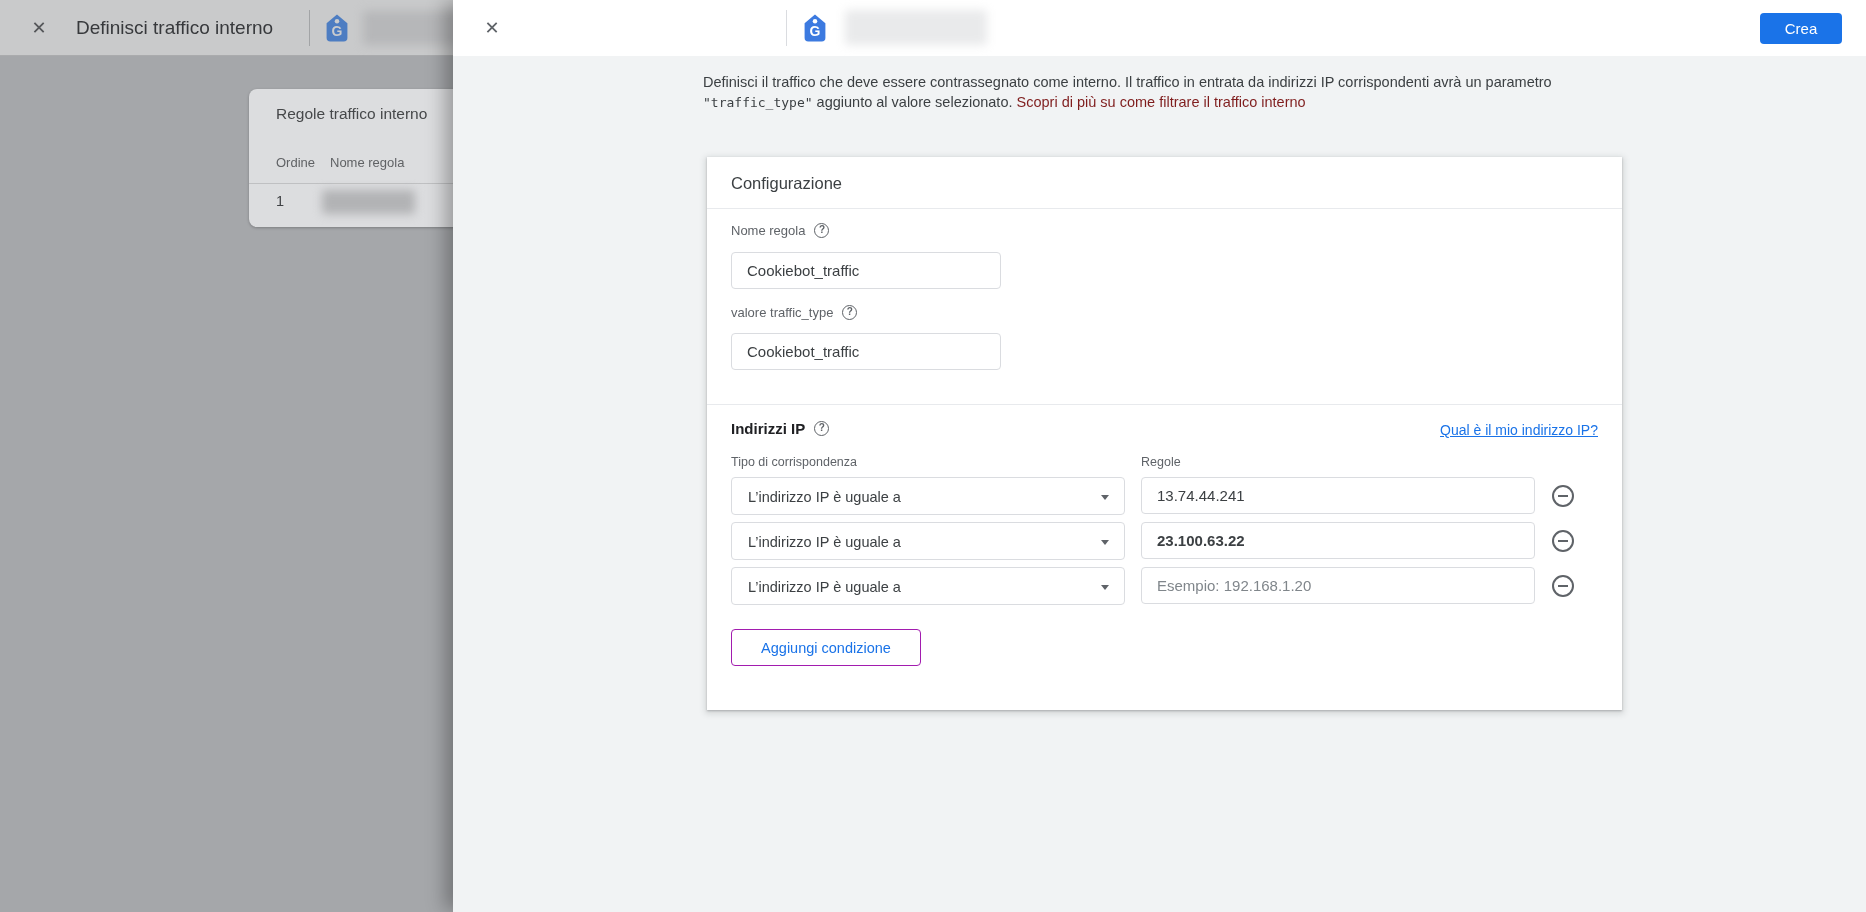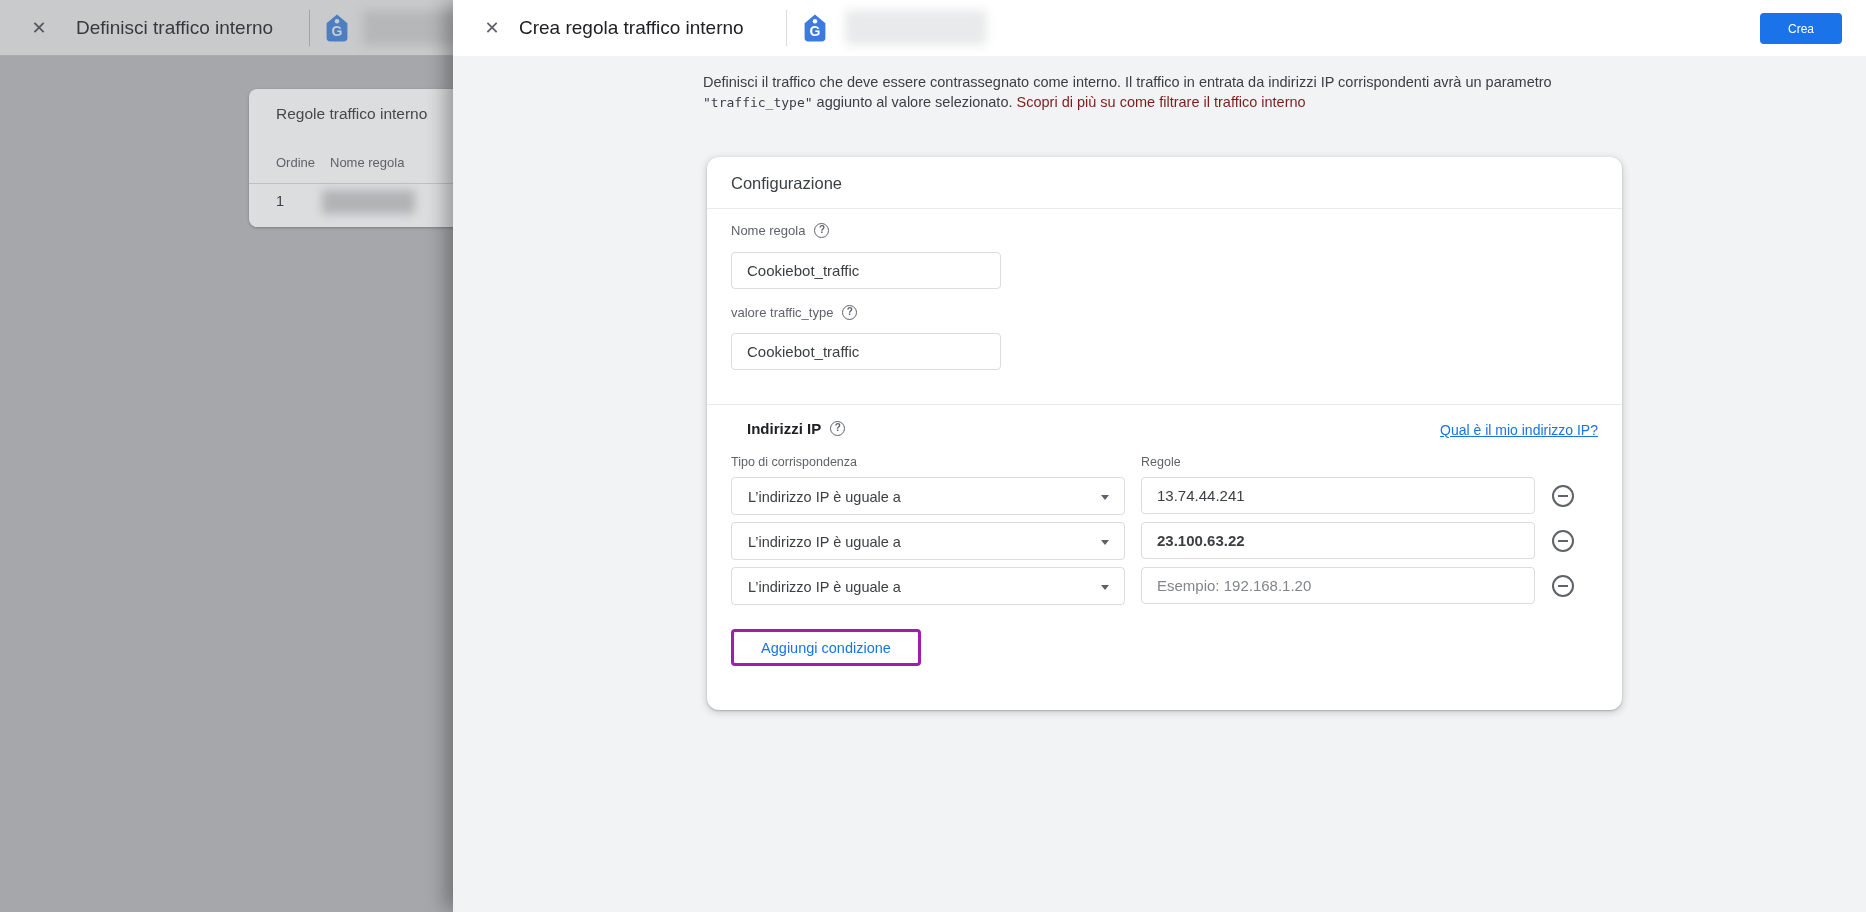--- a/index.html
+++ b/index.html
@@ -69,38 +69,38 @@
     font-size:19px; color:#202124; white-space:nowrap;
   }
   .dialog-vdivider { position:absolute; left:333px; top:10px; width:1px; height:36px; background:#dadce0; }
   .dialog-tag-icon { position:absolute; left:346px; top:12px; width:32px; height:32px; }
   .dialog-blur-box {
     position:absolute; left:392px; top:10px; width:142px; height:35px;
     background:#e9eaeb; border-radius:3px; filter:blur(5px);
   }
   .create-btn {
     position:absolute; left:1307px; top:13px; width:82px; height:31px;
-    background:#1a73e8; color:#fff; font-size:12px; font-weight:500;
+    background:#1a73e8; color:#fff; font-size:15px; font-weight:500;
     border:none; border-radius:4px; cursor:pointer;
     font-family:"Liberation Sans", sans-serif;
   }
 
   .description {
     position:absolute; left:250px; top:73px; width:900px;
     font-size:14.5px; line-height:19.5px; color:#3c4043;
   }
   .description .code {
     font-family:"DejaVu Sans Mono", monospace; font-size:13px; color:#3c4043;
   }
   .description .learn-link { color:#7f1d1d; text-decoration:none; cursor:pointer;margin-top:8px; }
 
   
   .config-card {
     position:absolute; left:254px; top:157px; width:915px; height:553px;
-    background:#fff; border-radius:12px;
+    background:#fff; border-radius:0;
     box-shadow:0 1px 2px rgba(60,64,67,0.30), 0 2px 6px 2px rgba(60,64,67,0.15);
   }
   .config-title {
     position:absolute; left:24px; top:17px; font-size:16.5px; color:#3c4043;
   }
   .config-header-divider { position:absolute; left:0; top:51px; width:100%; height:1px; background:#e8eaed; }
 
   .field-label {
     position:absolute; display:flex; align-items:center; gap:9px;
     font-size:13px; color:#5f6368;
@@ -117,21 +117,21 @@
     position:absolute; height:37px; border:1px solid #dadce0; border-radius:4px;
     background:#fff; padding:0 15px; font-size:15px; color:#3c4043;
     font-family:"Liberation Sans", sans-serif; outline:none;
   }
   .text-input::placeholder { color:#80868b; }
 
   .section-divider { position:absolute; left:0; top:247px; width:100%; height:1px; background:#e8eaed; }
 
   .ip-title {
     position:absolute; left:24px; top:263px; display:flex; align-items:center; gap:9px;
-    font-size:15px; font-weight:700; color:#202124;margin-left:16px;
+    font-size:15px; font-weight:700; color:#202124;
   }
   .my-ip-link {
     position:absolute; right:24px; top:265px; font-size:14px;
     color:#1a73e8; text-decoration:underline; cursor:pointer;
   }
   .col-label { position:absolute; top:298px; font-size:12.5px; color:#5f6368; }
 
   .select-box {
     position:absolute; left:24px; width:394px; height:38px;
     border:1px solid #dadce0; border-radius:4px; background:#fff; cursor:pointer;
@@ -151,21 +151,21 @@
     position:absolute; left:845px; width:22px; height:22px;
     border:2px solid #5f6368; border-radius:50%; background:transparent; cursor:pointer;
   }
   .remove-btn::after {
     content:""; position:absolute; left:4px; right:4px; top:50%; height:2px;
     margin-top:-1px; background:#5f6368;
   }
 
   .add-condition-btn {
     position:absolute; left:24px; top:472px; width:190px; height:37px;
-    background:#fff; border:3px solid #a21caf; border-radius:4px;
+    background:#fff; border:1px solid #a21caf; border-radius:4px;
     color:#1a73e8; font-size:14.5px; font-weight:500; cursor:pointer;
     font-family:"Liberation Sans", sans-serif;
     text-align:center;
   }
 </style>
 </head>
 <body>
 
 <div id="stage">
 
@@ -189,21 +189,20 @@
       <div class="rules-divider"></div>
       <div class="rules-row-order">1</div>
       <div class="rules-row-blur"></div>
     </div>
   </div>
 
   <div class="dialog">
 
     <div class="dialog-header">
       <div class="dialog-close">✕</div>
-      <div class="dialog-title">Crea regola traffico interno</div>
       <div class="dialog-vdivider"></div>
       <svg class="dialog-tag-icon" viewBox="0 0 24 24">
         <path d="M12 1.8 L19.8 8.4 V19.4 Q19.8 22.2 17 22.2 H7 Q4.2 22.2 4.2 19.4 V8.4 Z" fill="#3c7ae0"></path>
         <circle cx="12" cy="6.9" r="1.7" fill="#ffffff"></circle>
         <text x="12" y="18" text-anchor="middle" font-size="10.5" font-weight="bold" fill="#ffffff" font-family="Liberation Sans, sans-serif">G</text>
       </svg>
       <div class="dialog-blur-box"></div>
       <button class="create-btn">Crea</button>
     </div>
 

